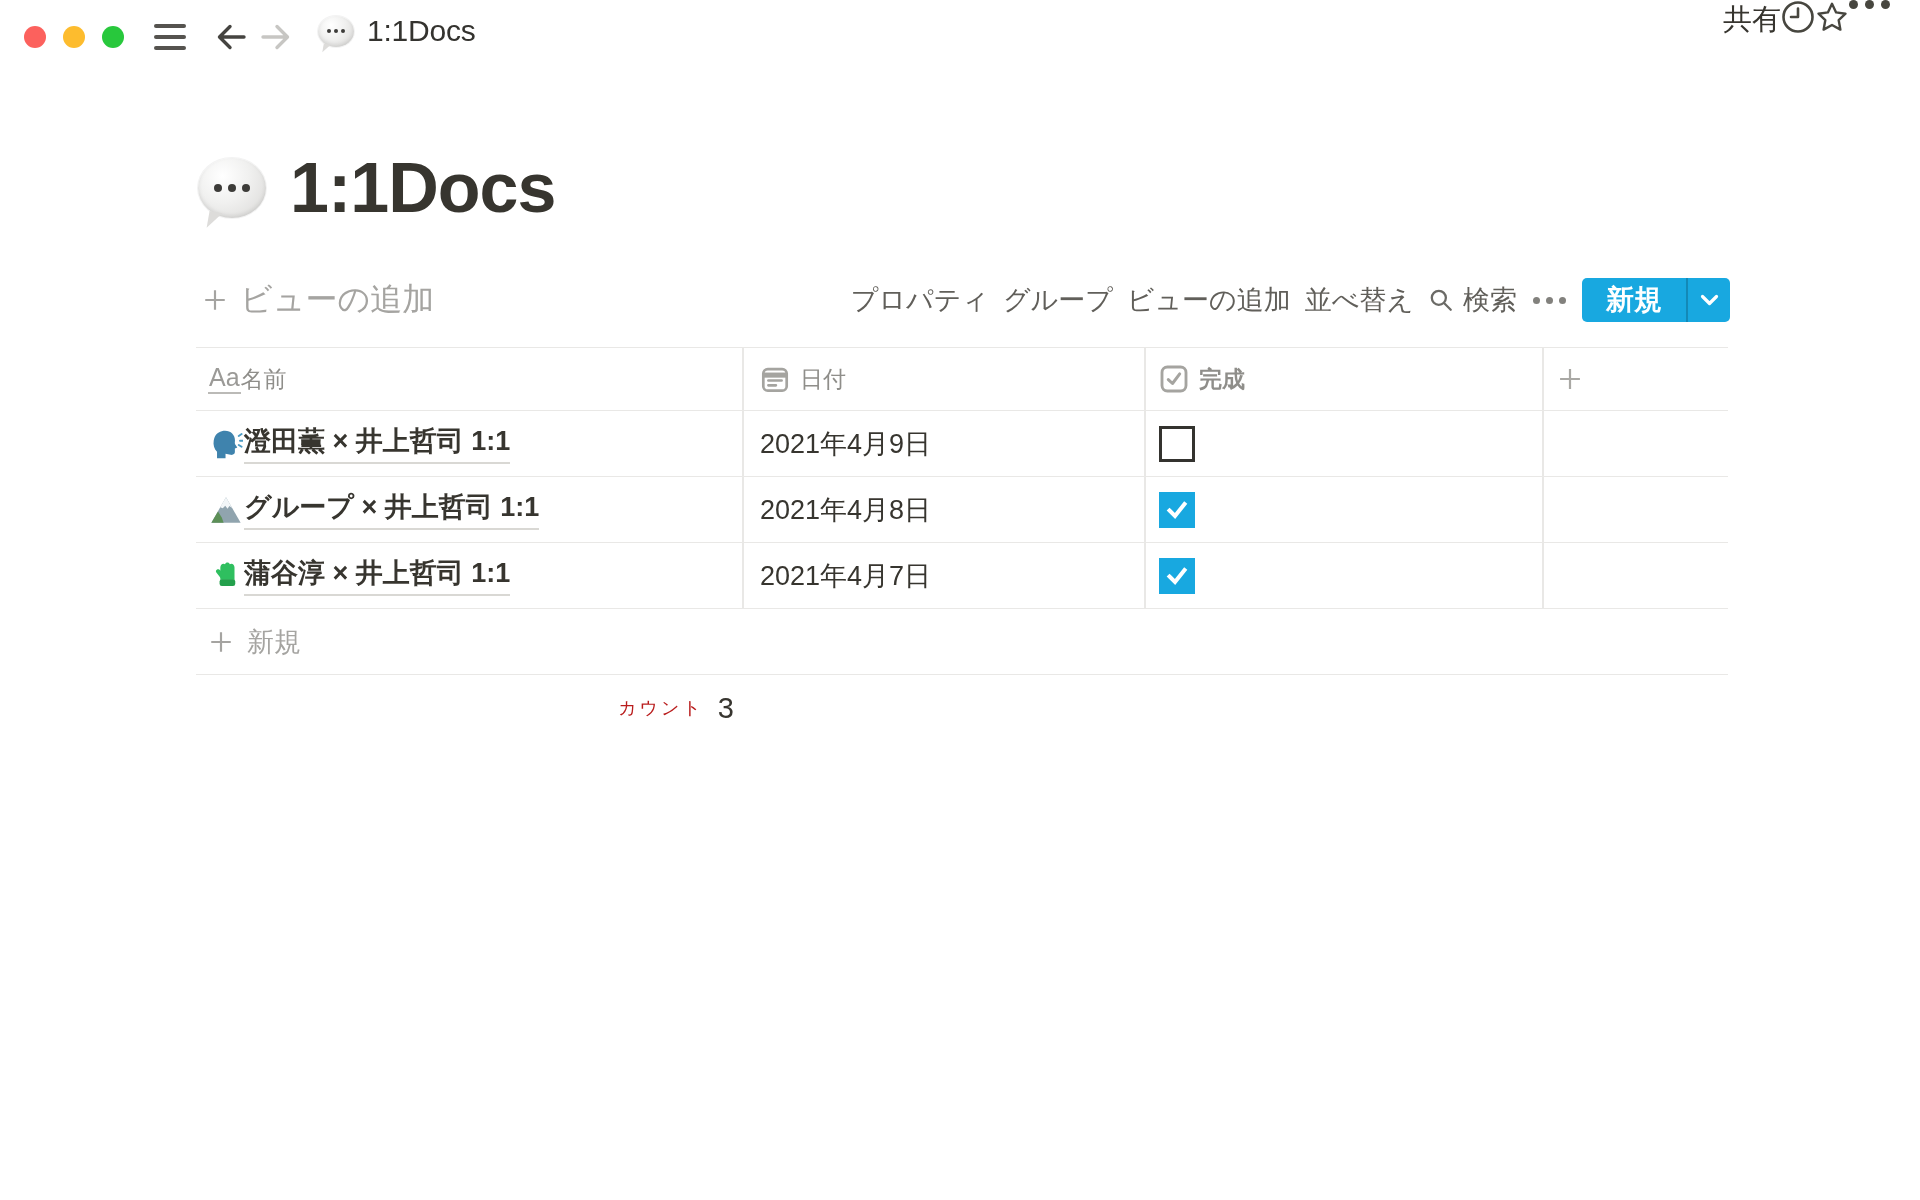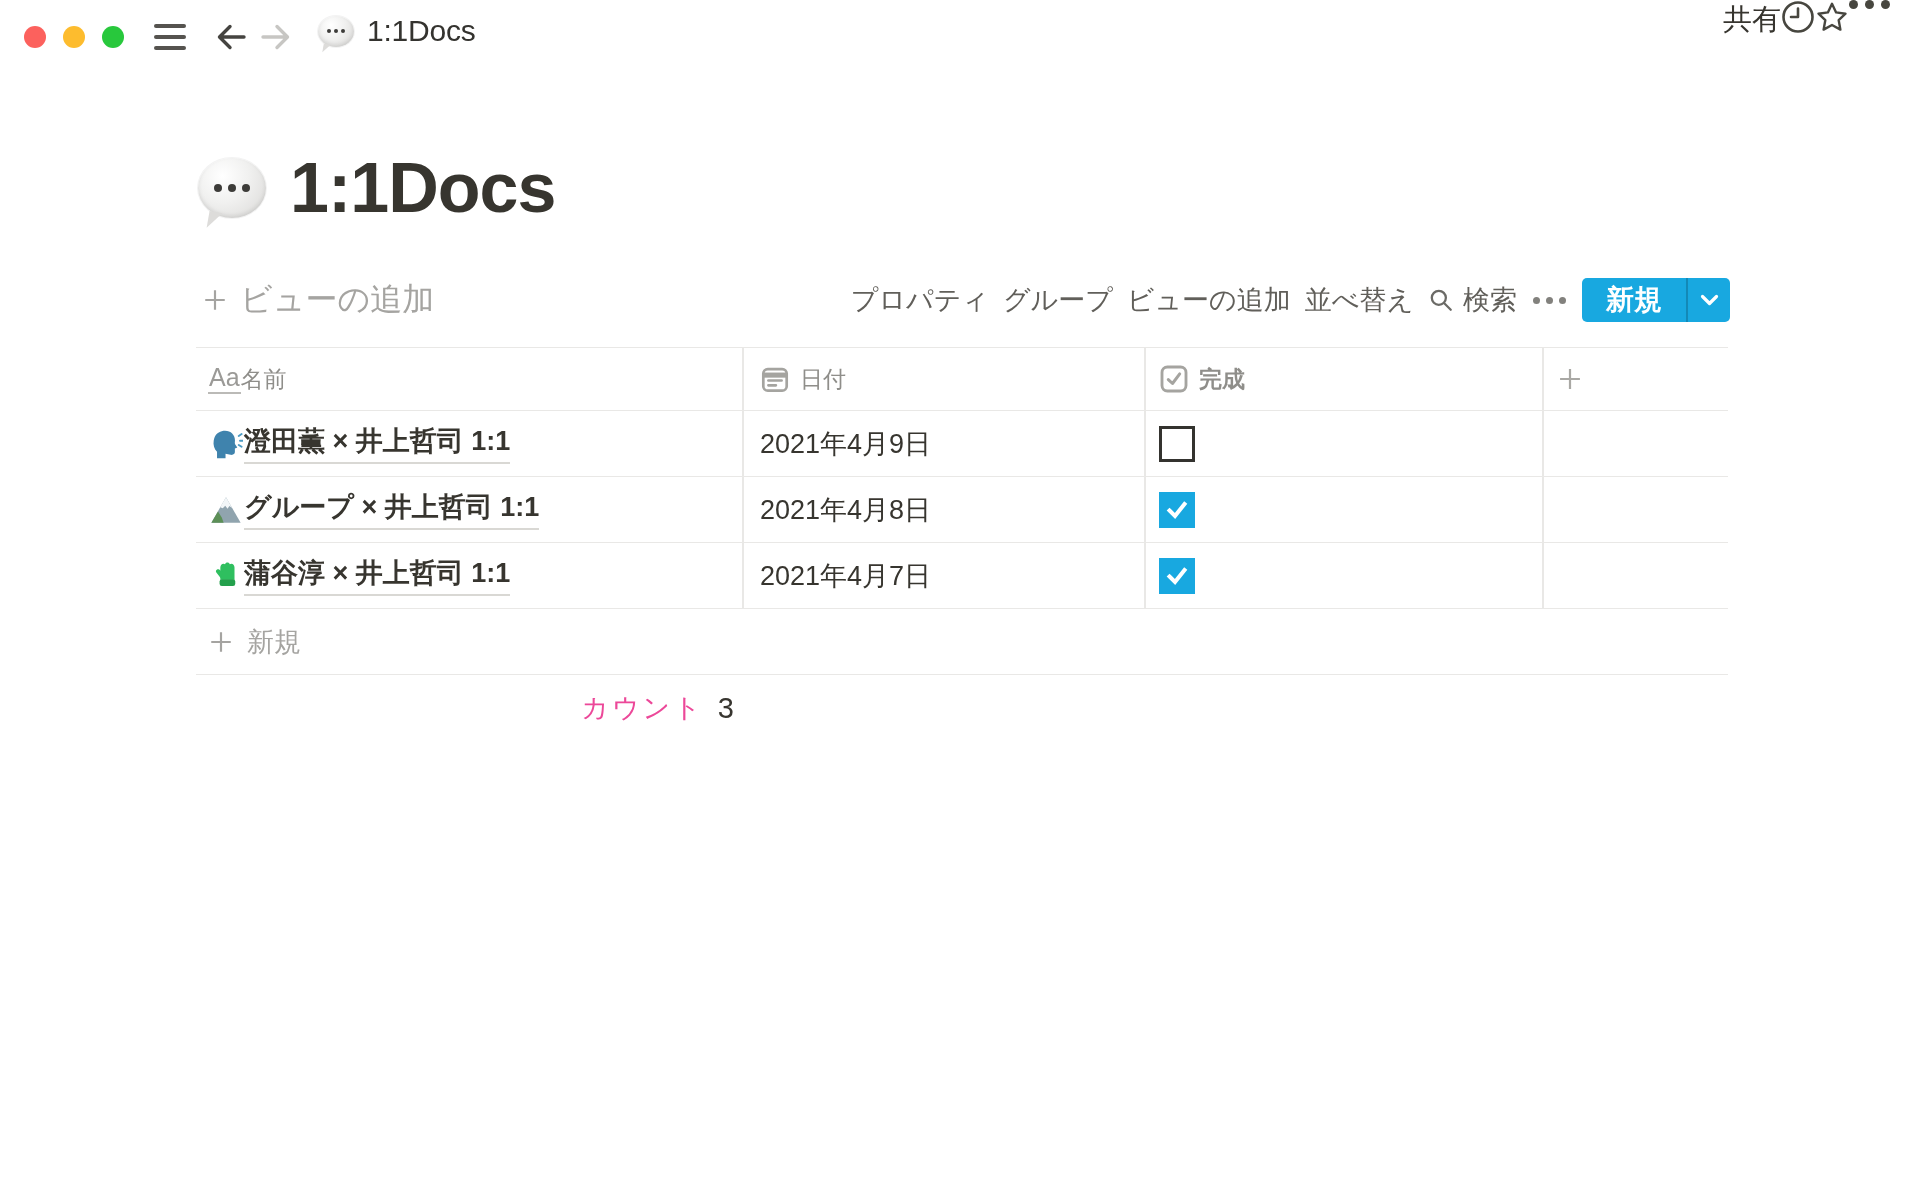--- a/index.html
+++ b/index.html
@@ -85,21 +85,21 @@
   .row-date { font-size:27px; color:#37352f; }
   .row-icon { width:36px; height:36px; display:flex; align-items:center; justify-content:center; }
   .checkbox { width:36px; height:36px; cursor:pointer; position:relative; }
   .checkbox.unchecked { background:#fff; border:3.5px solid #34332f; }
   .checkbox.checked { background:#18a8e0; display:flex; align-items:center; justify-content:center; }
   .checkbox.checked svg { display:block; }
 
   
   .t-footer { height:66px; display:flex; align-items:center; justify-content:flex-end;
               width:546px; padding-right:8px; gap:14px; }
-  .count-label { font-size:27px; color:#ec4899; letter-spacing:3px; cursor:pointer; }
+  .count-label { font-size:18px; color:#b91c1c; letter-spacing:3px; cursor:pointer; }
   .count-value { font-size:29px; color:#37352f; }
 </style>
 </head>
 <body>
 
 <div class="screen">
 
   <div class="titlebar">
     <span class="tl-dot tl-red"></span>
     <span class="tl-dot tl-yellow"></span>

